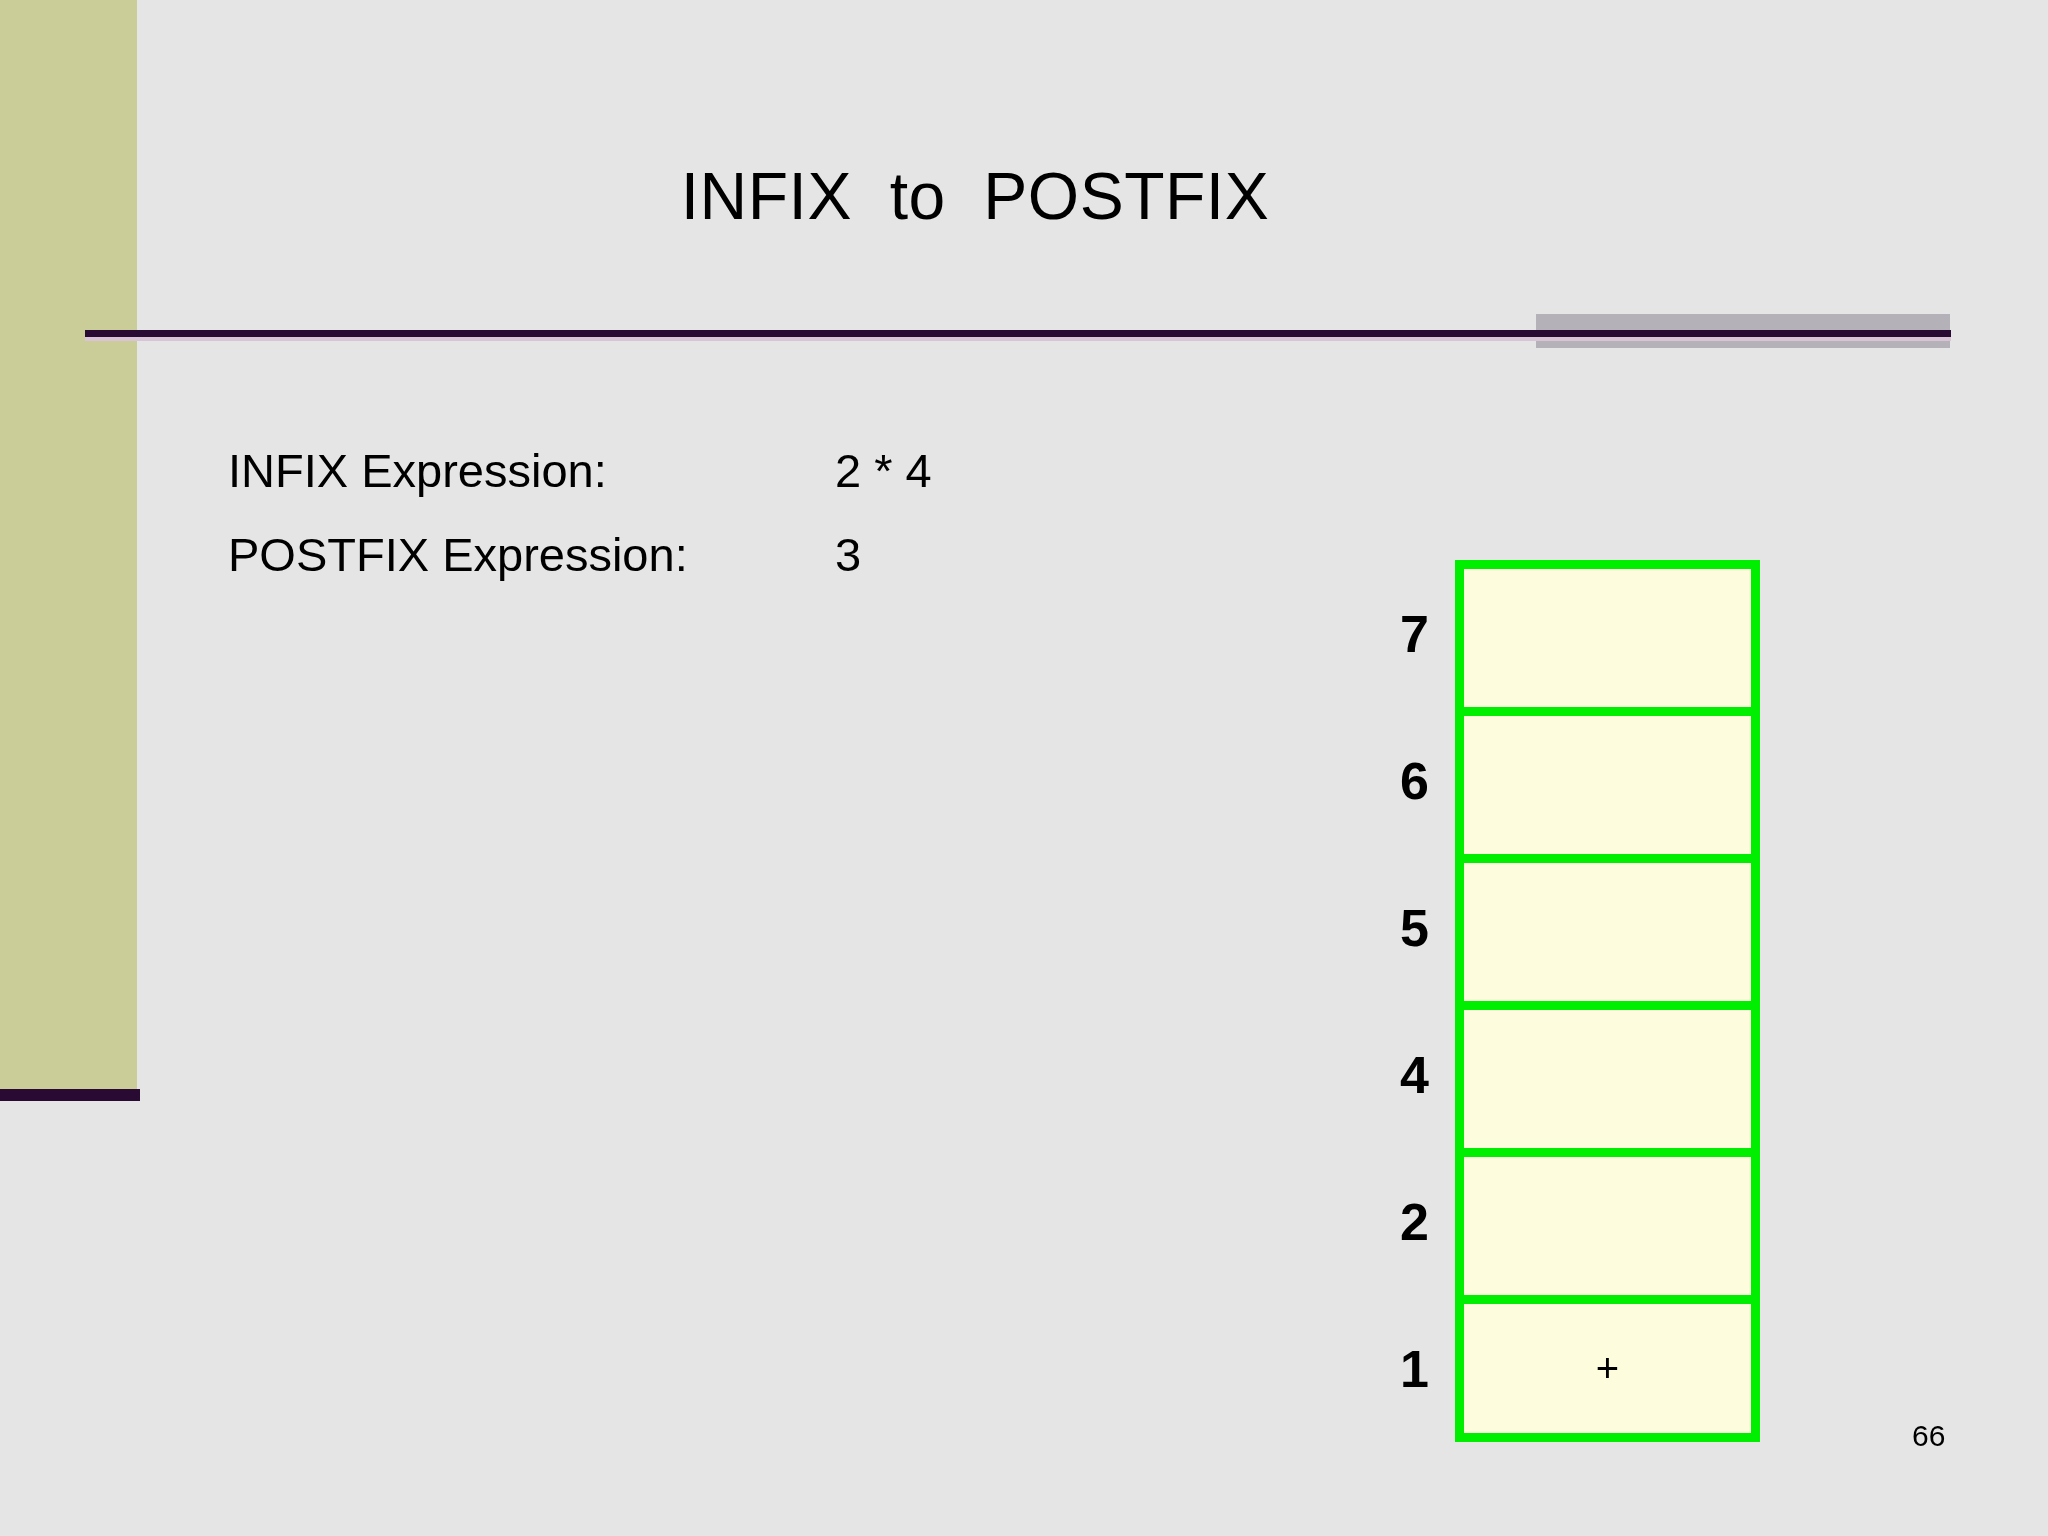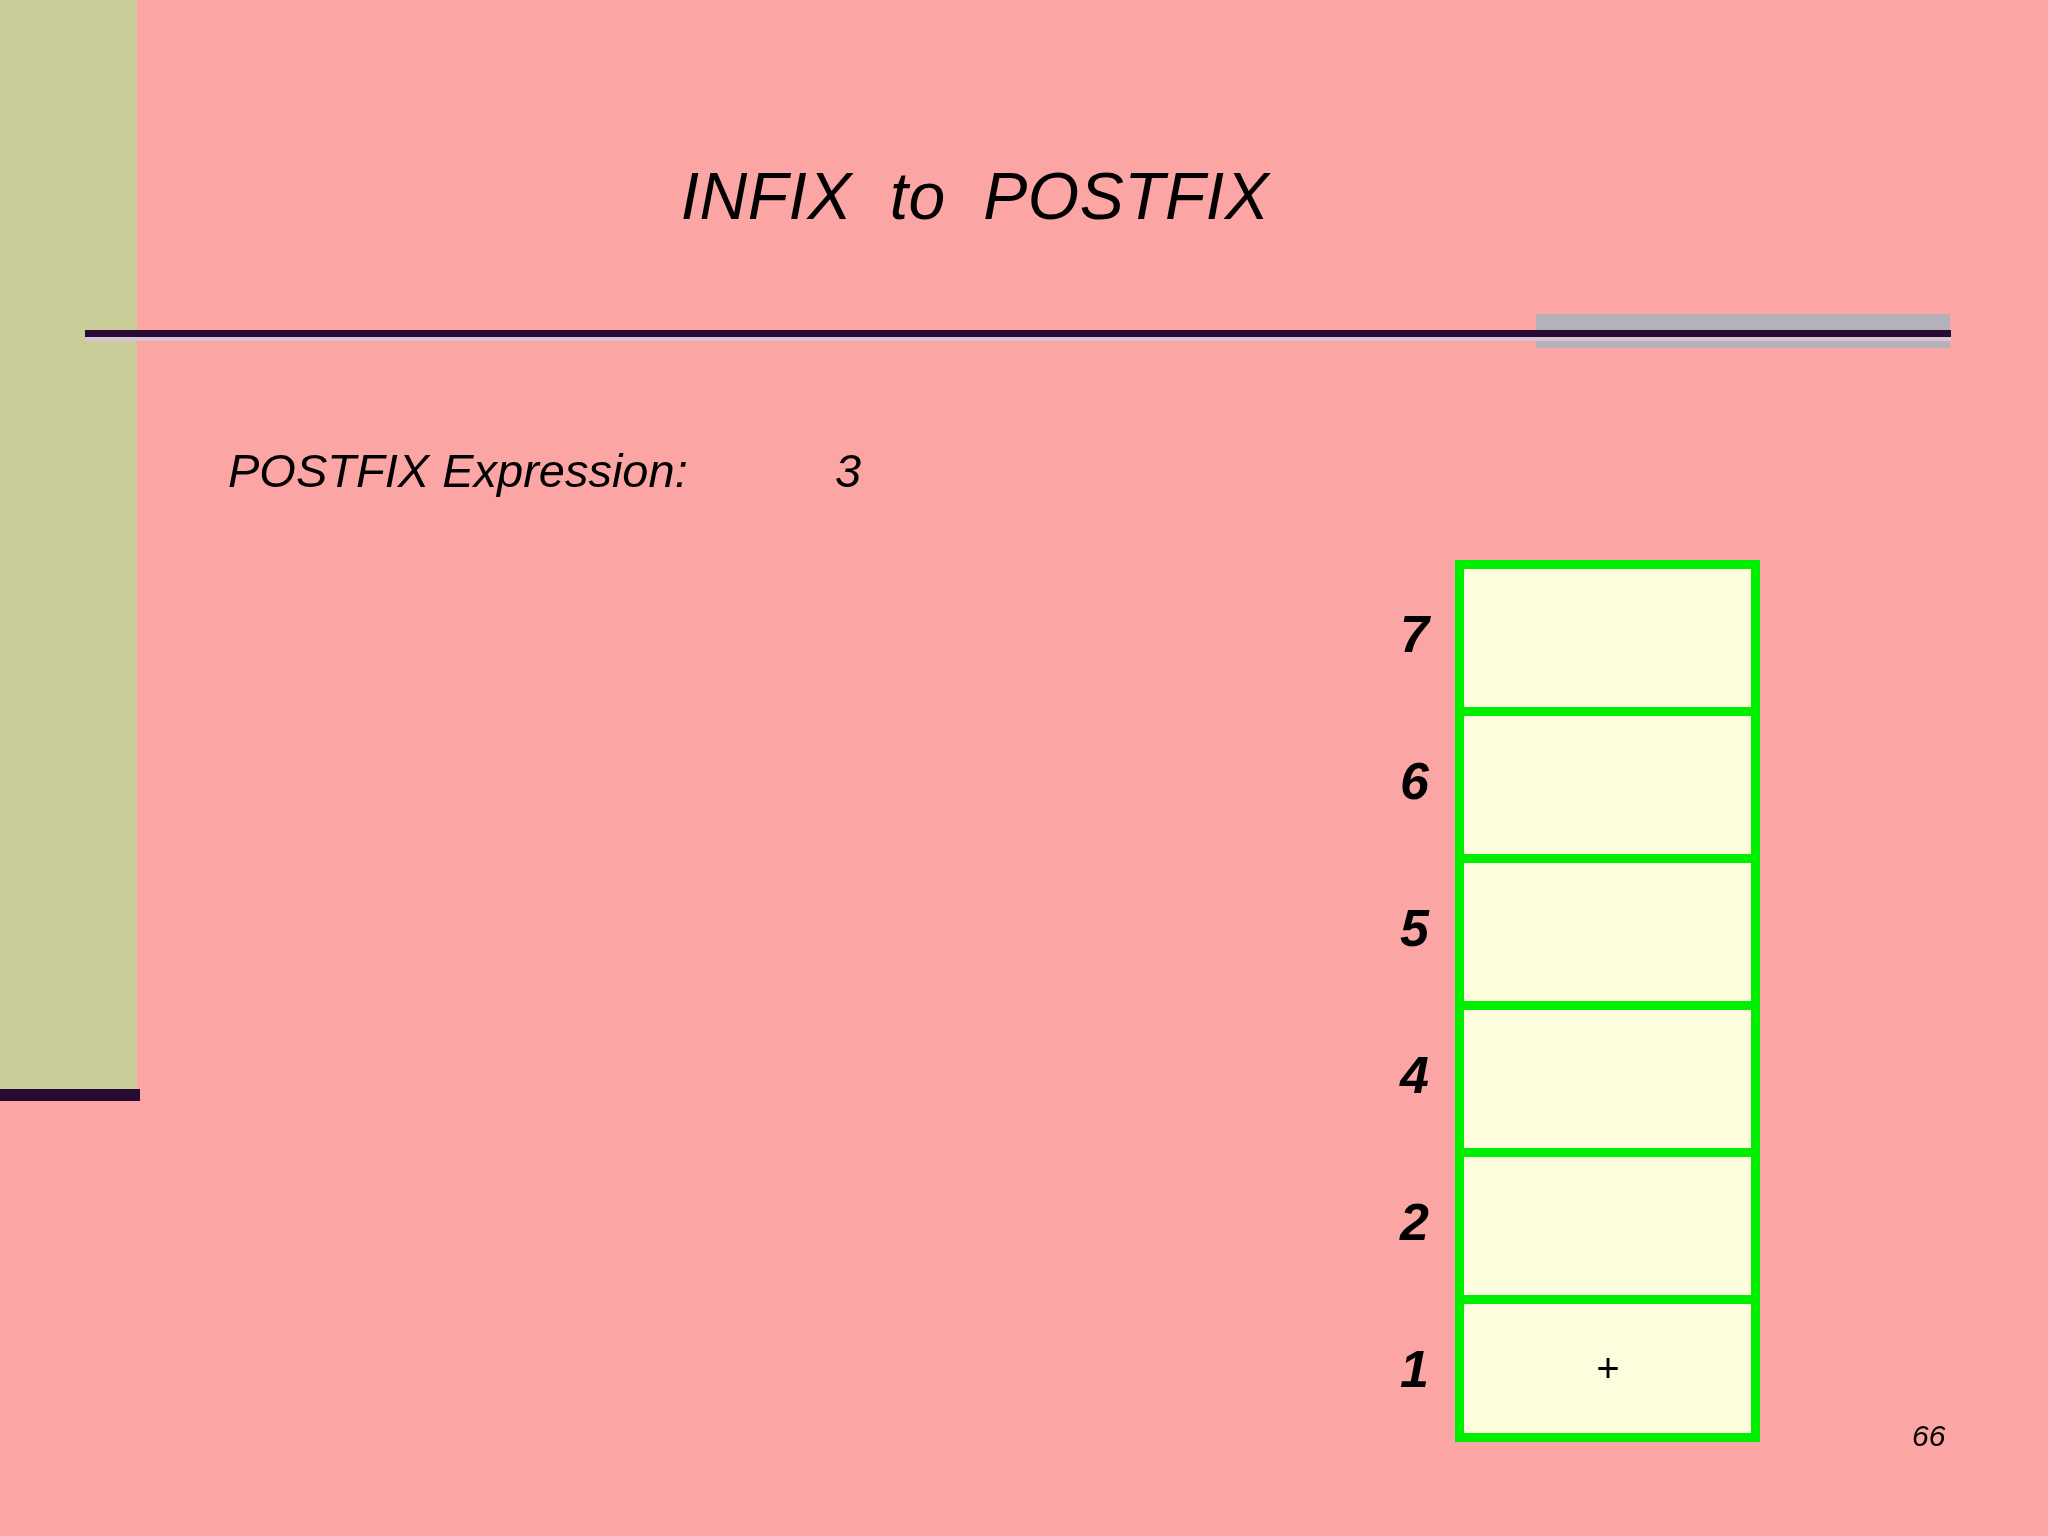--- a/index.html
+++ b/index.html
@@ -12,23 +12,22 @@
     background: #fdfcdd;
     font-family: "Liberation Sans", sans-serif;
     overflow: hidden;
     position: relative;
   }
 
   
   .slide {
     position: absolute;
     inset: 0;
-    background: #fca5a5;
+    background: #e5e5e5;
     overflow: hidden;
-    font-style: italic;
   }
 
   
   .side-band {
     position: absolute;
     left: 0;
     top: 0;
     width: 137px;
     height: 1089px;
     background: #cbcd99;
@@ -162,20 +161,24 @@
   <div class="side-band-foot"></div>
 
   <div class="rule-gray"></div>
   <div class="rule-line"></div>
   <div class="rule-line-shadow"></div>
 
   <div class="title">INFIX  to  POSTFIX</div>
 
   <div class="expr-block">
     <div class="expr-row">
+      <span class="expr-label">INFIX Expression:</span>
+      <span class="expr-value">2 * 4</span>
+    </div>
+    <div class="expr-row">
       <span class="expr-label">POSTFIX Expression:</span>
       <span class="expr-value">3</span>
     </div>
   </div>
 
   <div class="stack">
     <div class="stack-row">
       <span class="stack-index">7</span>
       <span class="stack-cell"></span>
     </div>

